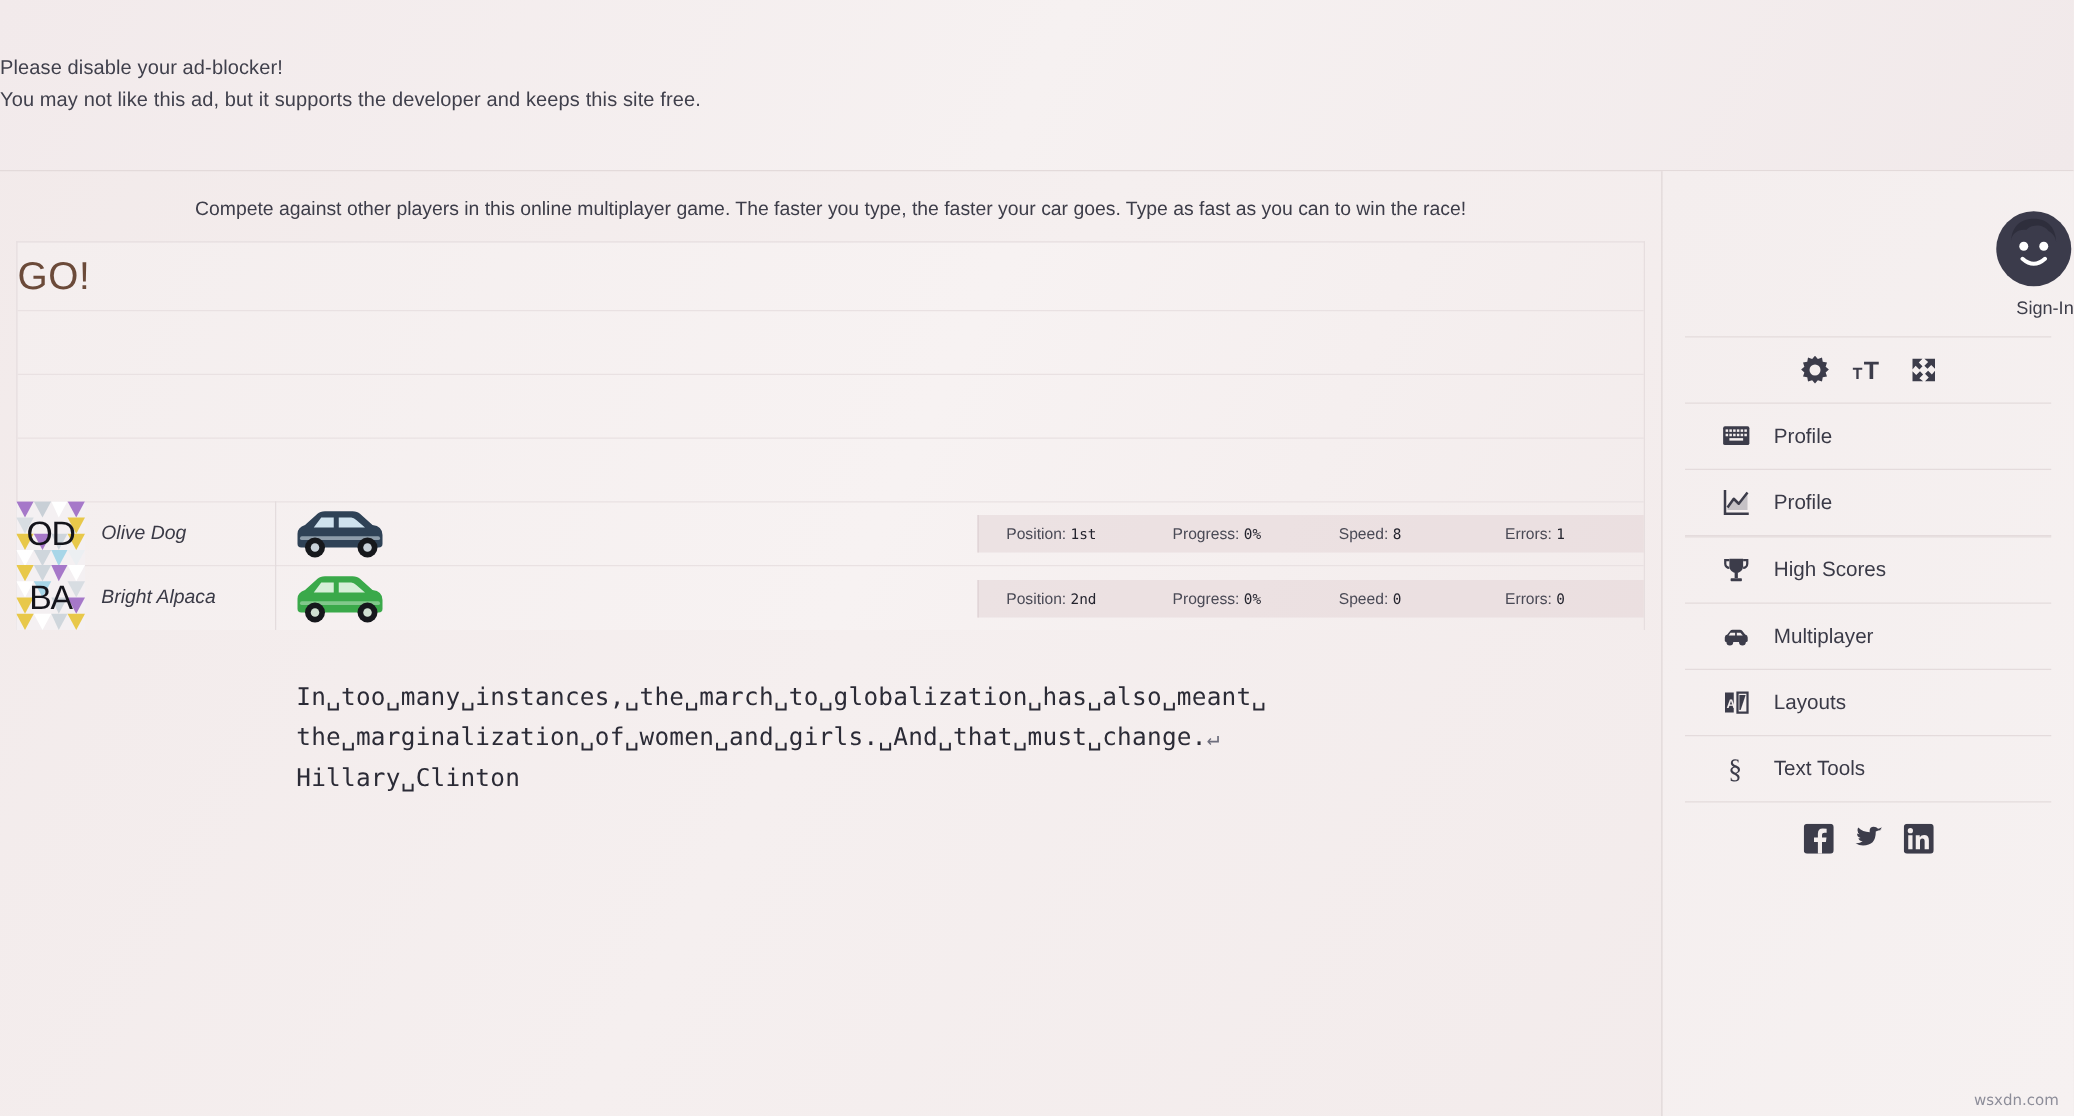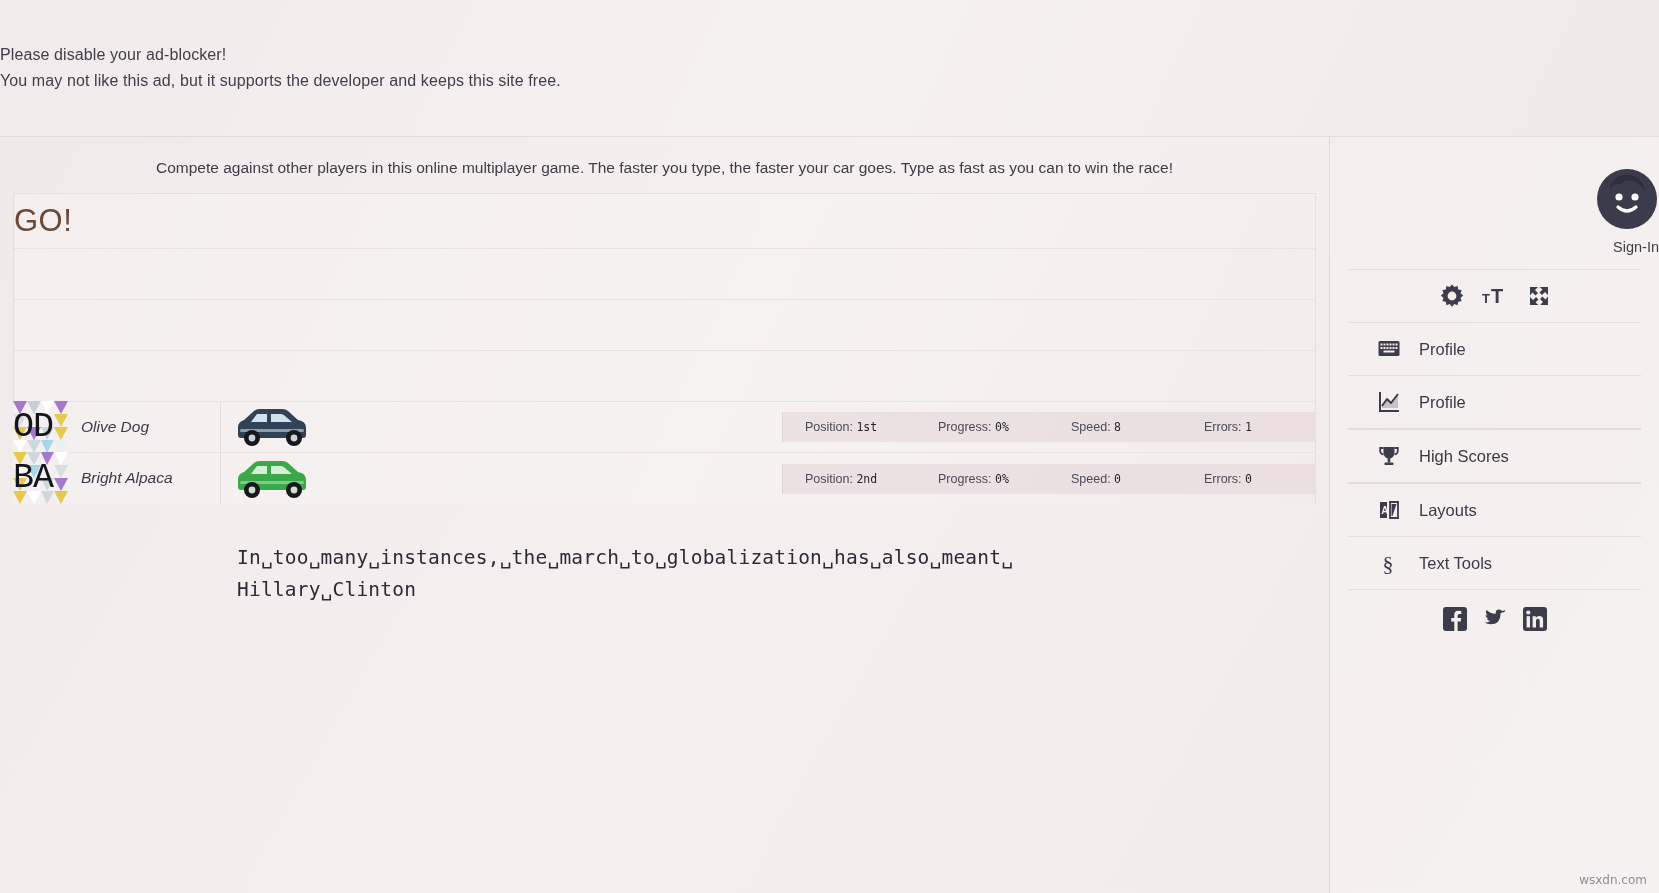--- a/index.html
+++ b/index.html
@@ -101,24 +101,24 @@
     width: 208px;
     display: flex;
     align-items: center;
     border-right: 1px solid #e4dcdd;
   }
   .avatar {
     width: 55px; height: 52px;
     flex: 0 0 55px;
     position: relative;
     overflow: hidden;
-    display: flex; align-items: center; 
-    font-size: 35px;
+    display: flex; align-items: center; justify-content: center;
+    font-size: 27px;
     color: #14141b;
-    font-family: Liberation Mono, monospace;
+    font-family: Liberation Sans, sans-serif;
     letter-spacing: -1px;
   }
   .avatar .initials { position: relative; z-index: 3; }
   .avatar svg { position: absolute; inset: 0; z-index: 1; }
   .player-name {
     padding-left: 13px;
     font-size: 15.5px;
     font-style: italic;
     color: #3a3a46;
     font-family: "Liberation Sans", sans-serif;
@@ -352,20 +352,21 @@
           <div class="stat"><span>Progress:</span> <b>0%</b></div>
           <div class="stat"><span>Speed:</span> <b>0</b></div>
           <div class="stat"><span>Errors:</span> <b>0</b></div>
         </div>
       </div>
 
     </div>
 
     <div class="typing-area">
       <div class="typing-line">In␣too␣many␣instances,␣the␣march␣to␣globalization␣has␣also␣meant␣</div>
+      <div class="typing-line"><span>the␣marginalization␣of␣women␣and␣girls.␣And␣that␣must␣change.</span><span class="ret">↵</span></div>
       <div class="typing-line">Hillary␣Clinton</div>
     </div>
 
   </div>
 
   <div class="sidebar">
 
     <div class="signin-block">
       <svg width="64" height="64" viewBox="0 0 64 64">
         <circle cx="32" cy="32" r="30" fill="#3b3b4b"></circle>
@@ -450,20 +451,32 @@
           <path d="M5.5 3 H2.2 v3 a3.3 3.3 0 0 0 3.3 3.3" stroke="#3c3c4a" stroke-width="1.8" fill="none"></path>
           <path d="M16.5 3 h3.3 v3 a3.3 3.3 0 0 1 -3.3 3.3" stroke="#3c3c4a" stroke-width="1.8" fill="none"></path>
           <rect x="9.7" y="13" width="2.6" height="4.5" fill="#3c3c4a"></rect>
           <rect x="6.5" y="17.5" width="9" height="2.4" rx="0.6" fill="#3c3c4a"></rect>
         </svg>
       </span>
       <span class="mlabel">High Scores</span>
     </div>
     <div class="sb-divider"></div>
 
+    <div class="menu-item">
+      <span class="menu-icon">
+        <svg width="24" height="18" viewBox="0 0 24 18">
+          <path d="M2 13 v-3 q0 -2 2.2 -2.6 l2.6 -3.2 q0.7 -0.9 2 -0.9 h6.4 q1.3 0 2 0.9 l2.6 3.2 Q22 7.9 22 10 v3 q0 1 -1 1 h-18 q-1 0 -1 -1 Z" fill="#3c3c4a"></path>
+          <path d="M7 6 h4 v2.4 H5.3 Z" fill="#f4eeee"></path>
+          <path d="M12.5 6 h3.2 l2 2.4 H12.5 Z" fill="#f4eeee"></path>
+          <circle cx="6.4" cy="14.2" r="2.9" fill="#3c3c4a"></circle>
+          <circle cx="17.4" cy="14.2" r="2.9" fill="#3c3c4a"></circle>
+        </svg>
+      </span>
+      <span class="mlabel">Multiplayer</span>
+    </div>
     <div class="sb-divider"></div>
 
     <div class="menu-item">
       <span class="menu-icon">
         <svg width="22" height="22" viewBox="0 0 22 22">
           <path d="M2 3 h7 v16 h-7 Z" fill="#3c3c4a"></path>
           <text x="3.2" y="15" font-family="Liberation Sans, sans-serif" font-size="10" font-weight="bold" fill="#f4eeee">A</text>
           <path d="M12 3 h8 v16 h-8 Z" fill="none" stroke="#3c3c4a" stroke-width="1.8"></path>
           <path d="M13.5 5 L18.5 5 L14.5 17 L13.5 17 Z" fill="#3c3c4a"></path>
         </svg>

